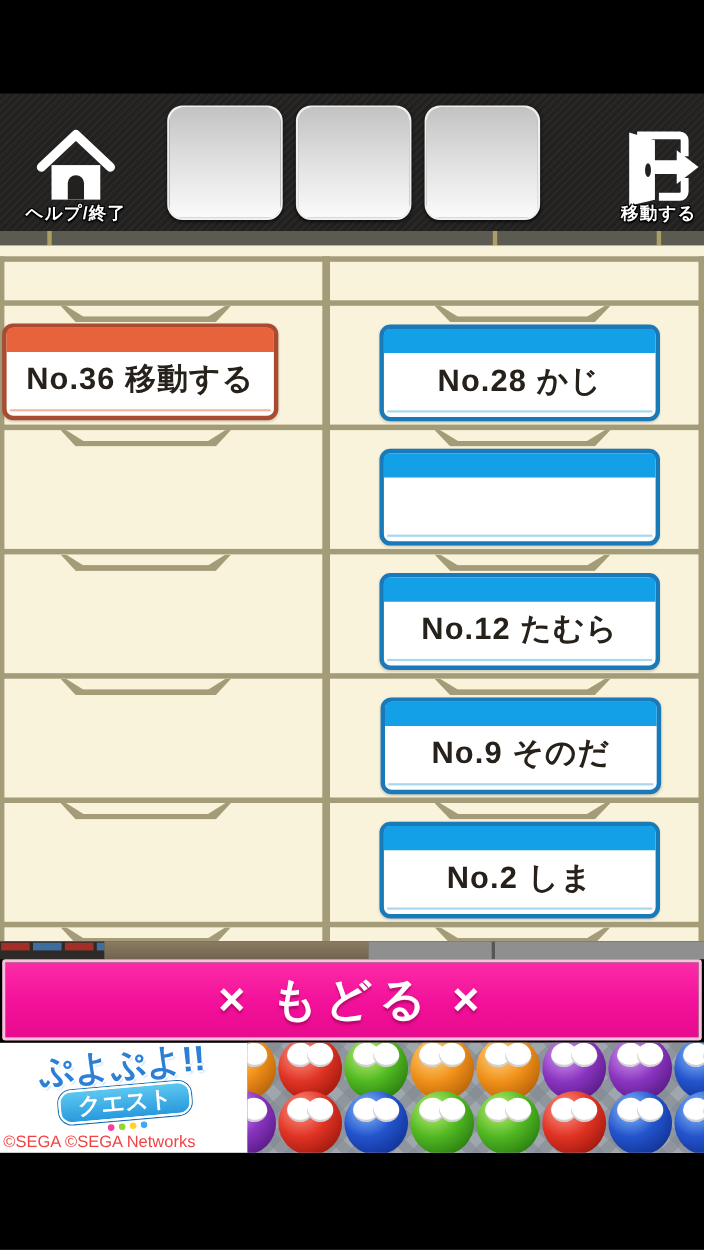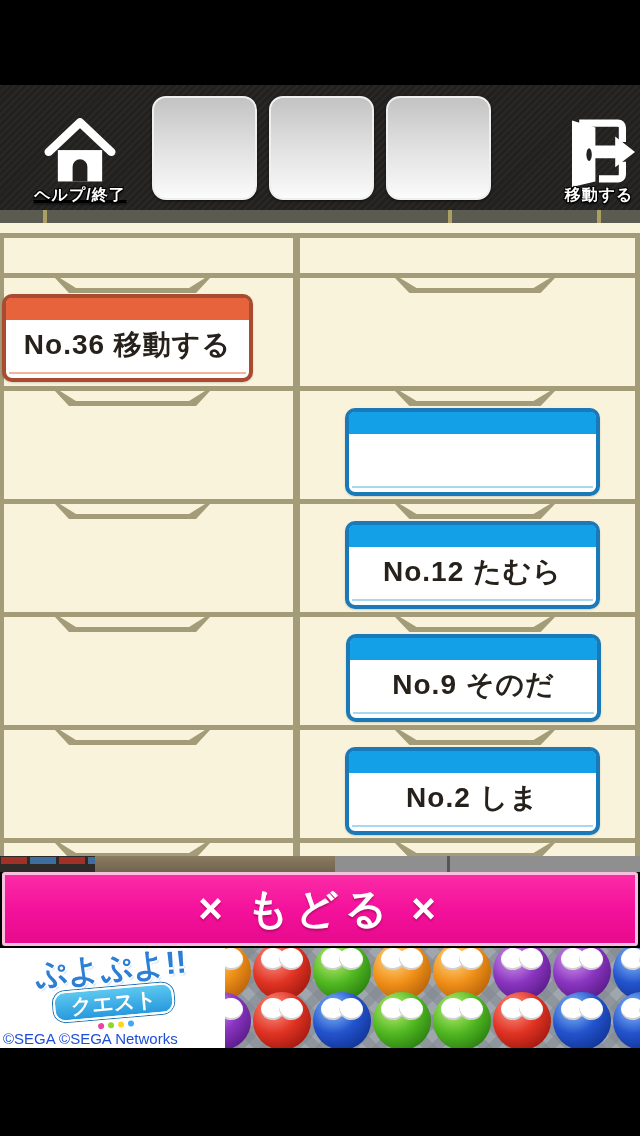--- a/index.html
+++ b/index.html
@@ -63,21 +63,21 @@
   
   #ad-banner{position:absolute;left:0;top:948px;width:640px;height:100px;background:#fff;cursor:pointer;}
   #ad-logo{position:absolute;left:10px;top:4px;width:205px;transform:rotate(-5deg);text-align:center;}
   #ad-logo .l1{font-size:32px;font-weight:800;color:#2b7fd4;line-height:1.05;
     text-shadow:-2px 0 0 #fff,2px 0 0 #fff,0 -2px 0 #fff,0 2px 0 #fff,1px 2px 2px #9cc8ee;}
   #ad-logo .l2{display:inline-block;margin-top:1px;padding:1px 16px;font-size:21px;font-weight:800;color:#fff;
     background:linear-gradient(180deg,#5cc8f0,#2899dd);border:2px solid #fff;border-radius:12px;
     box-shadow:0 0 0 1px #1b6fb0;line-height:1.2;}
   .dots{margin-top:2px;line-height:6px;}
   .dots i{display:inline-block;width:6px;height:6px;border-radius:50%;margin:0 2px;}
-  #ad-copyright{position:absolute;left:3px;bottom:1px;font-size:15px;color:#1d4ed8;letter-spacing:0;}
+  #ad-copyright{position:absolute;left:3px;bottom:1px;font-size:15px;color:#ef4444;letter-spacing:0;}
   #puyo-field{position:absolute;left:225px;top:0;width:415px;height:100px;overflow:hidden;
     background-color:#a0a6ae;
     background-image:
       repeating-linear-gradient(45deg,rgba(130,136,144,.55) 0 10px,rgba(0,0,0,0) 10px 20px),
       repeating-linear-gradient(-45deg,rgba(130,136,144,.55) 0 10px,rgba(0,0,0,0) 10px 20px);}
   .puyo{position:absolute;width:58px;height:58px;border-radius:50%;}
   .puyo .eyes{position:absolute;left:8px;top:6px;width:42px;height:24px;}
   .puyo .eyes i{position:absolute;top:0;width:24px;height:22px;background:#fff;border-radius:50%;
     box-shadow:inset 0 -2px 0 rgba(0,0,0,.18);}
   .puyo .eyes i.e1{left:0;transform:rotate(-8deg);}
@@ -90,21 +90,21 @@
 
   
   .icon-wrap{line-height:0;}
 </style>
 </head>
 <body>
 
 <div id="screen">
 
   <div id="toolbar">
-    <div class="tb-btn" style="left:21px;top:8px;width:118px;height:110px;text-decoration:underline;">
+    <div class="tb-btn" style="left:10px;top:8px;width:118px;height:110px;">
       <span class="icon-wrap">
         <svg width="78" height="72" viewBox="0 0 84 78">
           <path d="M8 40 L42 8 L76 40" fill="none" stroke="#fff" stroke-width="9" stroke-linecap="round" stroke-linejoin="round"></path>
           <rect x="18" y="38" width="48" height="34" fill="#fff"></rect>
           <path d="M34 72 V56 a8 8 0 0 1 16 0 V72 Z" fill="#222120"></path>
         </svg>
       </span>
       <span class="tb-label">ヘルプ/終了</span>
     </div>
 
@@ -195,20 +195,25 @@
         <div class="n-out"></div>
         <div class="n-in"></div>
       </div>
 
     <div class="tag orange" style="left:2px;top:71px;">
       <div class="tag-head"></div>
       <div class="tag-body">No.36 移動する</div>
       <div class="tag-rule"></div>
     </div>
 
+    <div class="tag blue" style="left:345px;top:72px;">
+      <div class="tag-head"></div>
+      <div class="tag-body">No.28 かじ</div>
+      <div class="tag-rule"></div>
+    </div>
     <div class="tag blue" style="left:345px;top:185px;">
       <div class="tag-head"></div>
       <div class="tag-rule"></div>
     </div>
     <div class="tag blue" style="left:345px;top:298px;">
       <div class="tag-head"></div>
       <div class="tag-body" style="font-weight:800;">No.12 たむら</div>
       <div class="tag-rule"></div>
     </div>
     <div class="tag blue" style="left:346px;top:411px;">

